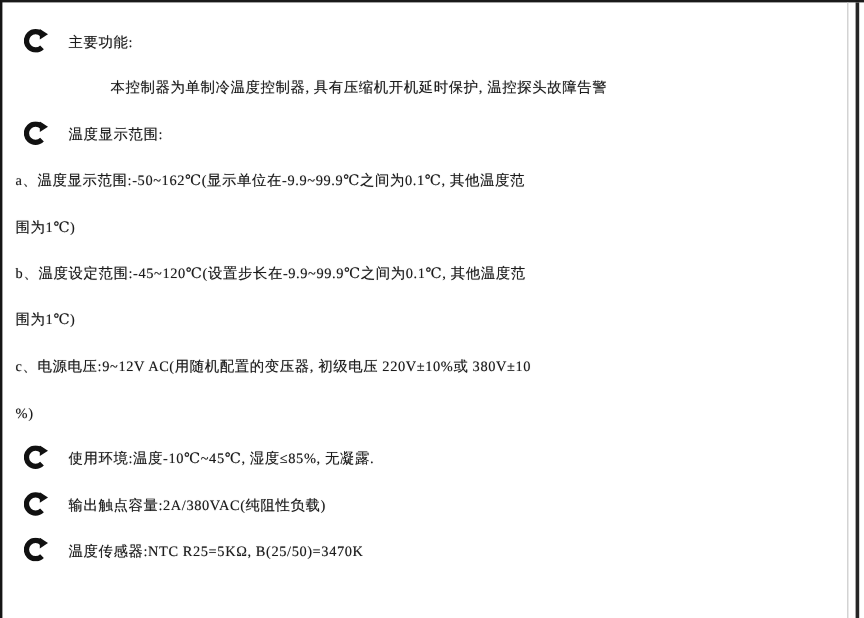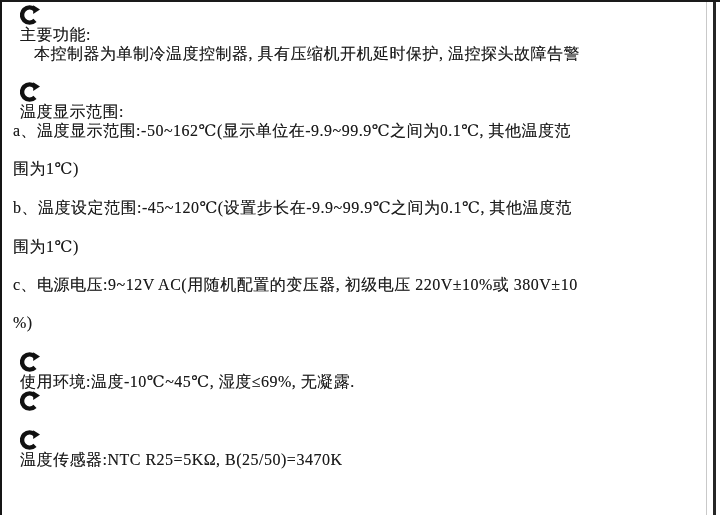--- a/index.html
+++ b/index.html
@@ -18,31 +18,30 @@
     border-left:2px solid #151515;
     padding-top:3px;
   }
   
   .edge-gray{position:absolute;top:0;bottom:0;left:704px;width:1px;background:#c9c9c9;}
   .edge-dark{position:absolute;top:0;bottom:0;left:711px;width:3px;background:#262626;}
 
   .line{
     height:38.6px;
     display:flex;
-    align-items:flex-start;
+    align-items:flex-end;
     white-space:nowrap;
-    font-size:16px;
+    font-size:12px;
     letter-spacing:0.5px;
     color:#1b1b1b;
     text-shadow:0 0 0.6px rgba(40,40,40,.55); 
-    flex-direction:column;
   }
   .bullet{padding-left:18px;}
   .bullet .bicon{display:inline-flex;width:20px;height:20px;margin-right:17px;flex:0 0 auto;}
-  .indent{padding-left:32px;}
+  .indent{padding-left:90px;}
   .flush{padding-left:11px;}
   .txt{display:inline-block;}
 </style>
 </head>
 <body>
 
 <div class="page">
 
   <div class="line bullet">
     <span class="bicon">
@@ -90,30 +89,31 @@
     <span class="txt">%)</span>
   </div>
 
   <div class="line bullet">
     <span class="bicon">
       <svg viewBox="0 0 20 20" width="20" height="20" aria-hidden="true">
         <path d="M15 4.6 A 7.6 7.6 0 1 0 15 15.4" fill="none" stroke="#111" stroke-width="4.4"></path>
         <polygon points="13.2,0.2 20,4.6 13.2,9" fill="#111"></polygon>
       </svg>
     </span>
-    <span class="txt">使用环境:温度-10℃~45℃, 湿度≤69%, 无凝露.</span>
+    <span class="txt">使用环境:温度-10℃~45℃, 湿度≤85%, 无凝露.</span>
   </div>
 
   <div class="line bullet">
     <span class="bicon">
       <svg viewBox="0 0 20 20" width="20" height="20" aria-hidden="true">
         <path d="M15 4.6 A 7.6 7.6 0 1 0 15 15.4" fill="none" stroke="#111" stroke-width="4.4"></path>
         <polygon points="13.2,0.2 20,4.6 13.2,9" fill="#111"></polygon>
       </svg>
     </span>
+    <span class="txt">输出触点容量:2A/380VAC(纯阻性负载)</span>
   </div>
 
   <div class="line bullet">
     <span class="bicon">
       <svg viewBox="0 0 20 20" width="20" height="20" aria-hidden="true">
         <path d="M15 4.6 A 7.6 7.6 0 1 0 15 15.4" fill="none" stroke="#111" stroke-width="4.4"></path>
         <polygon points="13.2,0.2 20,4.6 13.2,9" fill="#111"></polygon>
       </svg>
     </span>
     <span class="txt">温度传感器:NTC R25=5KΩ, B(25/50)=3470K</span>

